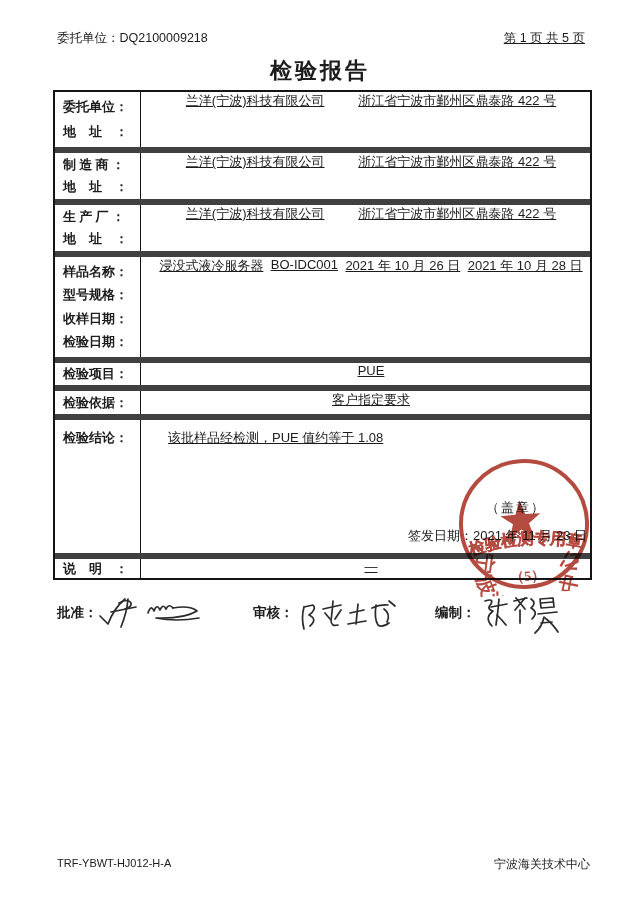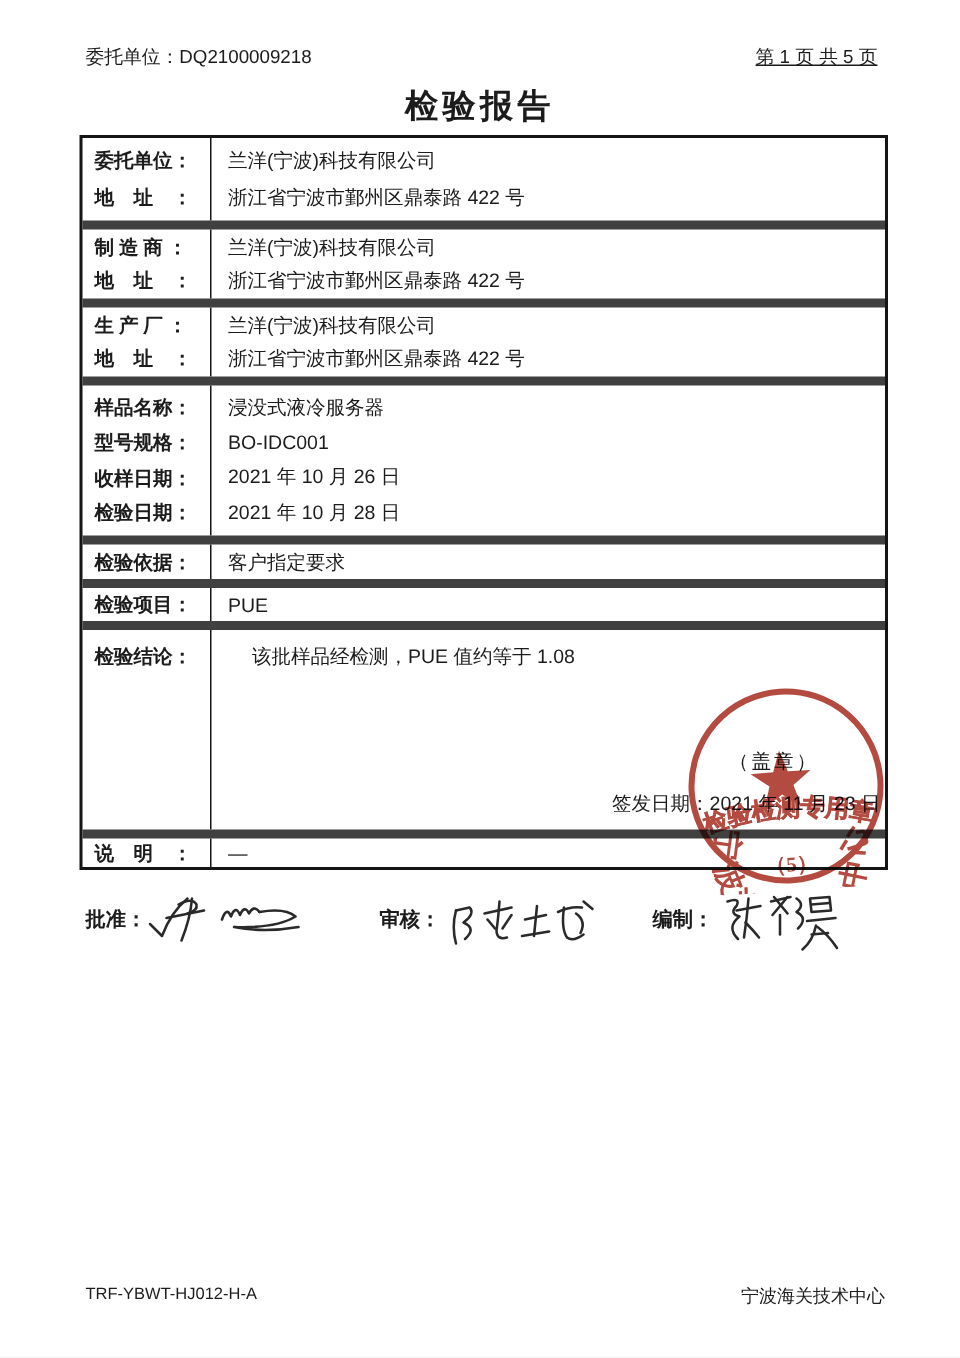--- a/index.html
+++ b/index.html
@@ -14,22 +14,22 @@
              font-weight:bold;font-size:22px;letter-spacing:3px;}
 
   .tbl{position:absolute;left:53px;top:90px;width:539px;height:490px;box-sizing:border-box;
        border:2px solid #151515;display:flex;flex-direction:column;}
   .trow{display:flex;box-sizing:border-box;border-top:6px solid #404040;}
   .trow:first-child{border-top:none;}
   .h55{height:55px;}.h52{height:52px;}.h106{height:106px;}
   .h29{height:29px;}.h28{height:28px;}.h139{height:139px;gap:16px;}.h25{height:25px;}
   .lbl-cell{flex:0 0 86px;width:86px;box-sizing:border-box;border-right:1px solid #151515;
             display:flex;flex-direction:column;justify-content:space-evenly;padding-left:8px;}
-  .val-cell{flex:1;display:flex;flex-direction:column;justify-content:space-evenly;
-            padding-left:11px;position:relative;}
+  .val-cell{flex:1;display:flex;justify-content:space-evenly;
+            padding-left:11px;position:relative;text-decoration:underline;}
   .lbl{font-weight:bold;font-size:13px;white-space:pre;}
   .val{font-size:13px;font-family:"Liberation Sans",serif;}
   .top-align{justify-content:flex-start;padding-top:9px;}
 
   .seal-hint{left:486px;top:499px;font-size:13px;letter-spacing:2px;z-index:2;}
   .issue-date{right:53px;top:527px;font-size:13px;z-index:2;font-family:"Liberation Sans",serif;}
 
   .stamp{left:454px;top:454px;transform:rotate(-4deg);opacity:.88;mix-blend-mode:multiply;z-index:5;}
 
   .sig-label{top:604px;font-weight:bold;font-size:13.5px;}
@@ -93,35 +93,35 @@
         <div class="lbl">检验日期：</div>
       </div>
       <div class="val-cell">
         <div class="val">浸没式液冷服务器</div>
         <div class="val">BO-IDC001</div>
         <div class="val">2021 年 10 月 26 日</div>
         <div class="val">2021 年 10 月 28 日</div>
       </div>
     </div>
 
+    <div class="trow h28">
+      <div class="lbl-cell">
+        <div class="lbl">检验项目：</div>
+      </div>
+      <div class="val-cell">
+        <div class="val">PUE</div>
+      </div>
+    </div>
+
     <div class="trow h29">
       <div class="lbl-cell">
         <div class="lbl">检验依据：</div>
       </div>
       <div class="val-cell">
         <div class="val">客户指定要求</div>
-      </div>
-    </div>
-
-    <div class="trow h28">
-      <div class="lbl-cell">
-        <div class="lbl">检验项目：</div>
-      </div>
-      <div class="val-cell">
-        <div class="val">PUE</div>
       </div>
     </div>
 
     <div class="trow h139">
       <div class="lbl-cell top-align">
         <div class="lbl">检验结论：</div>
       </div>
       <div class="val-cell top-align">
         <div class="val">该批样品经检测，PUE 值约等于 1.08</div>
       </div>

